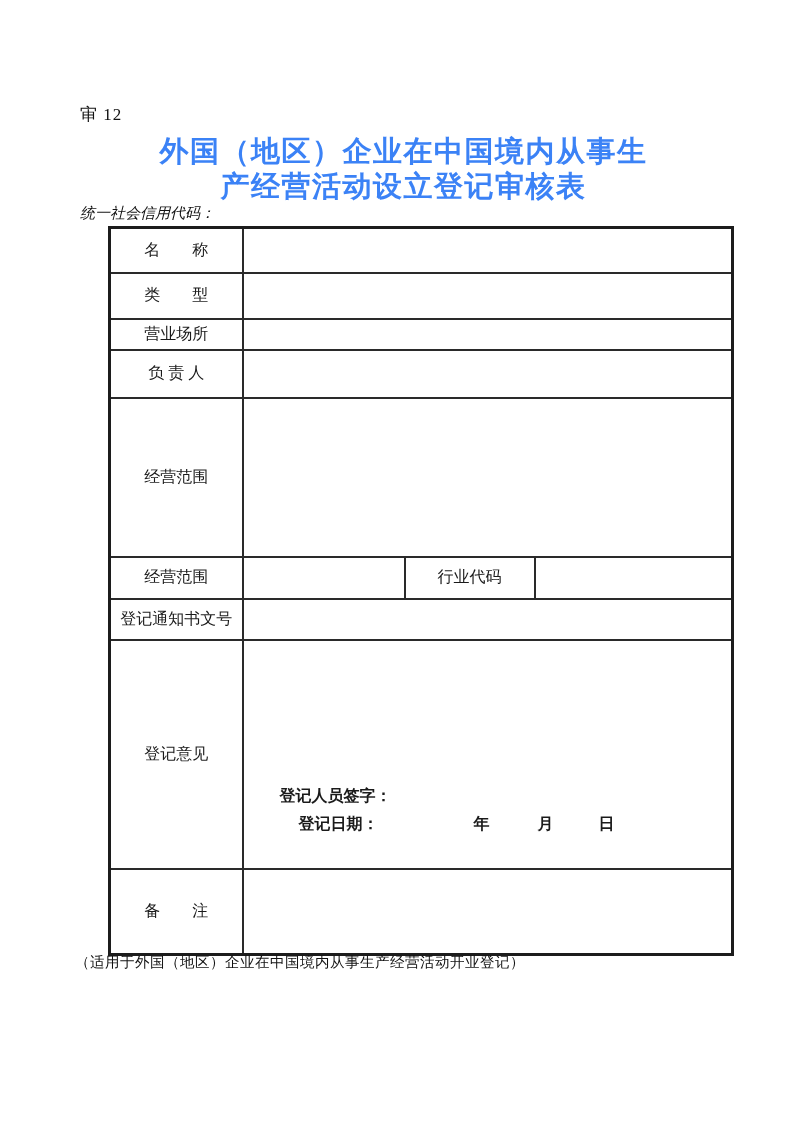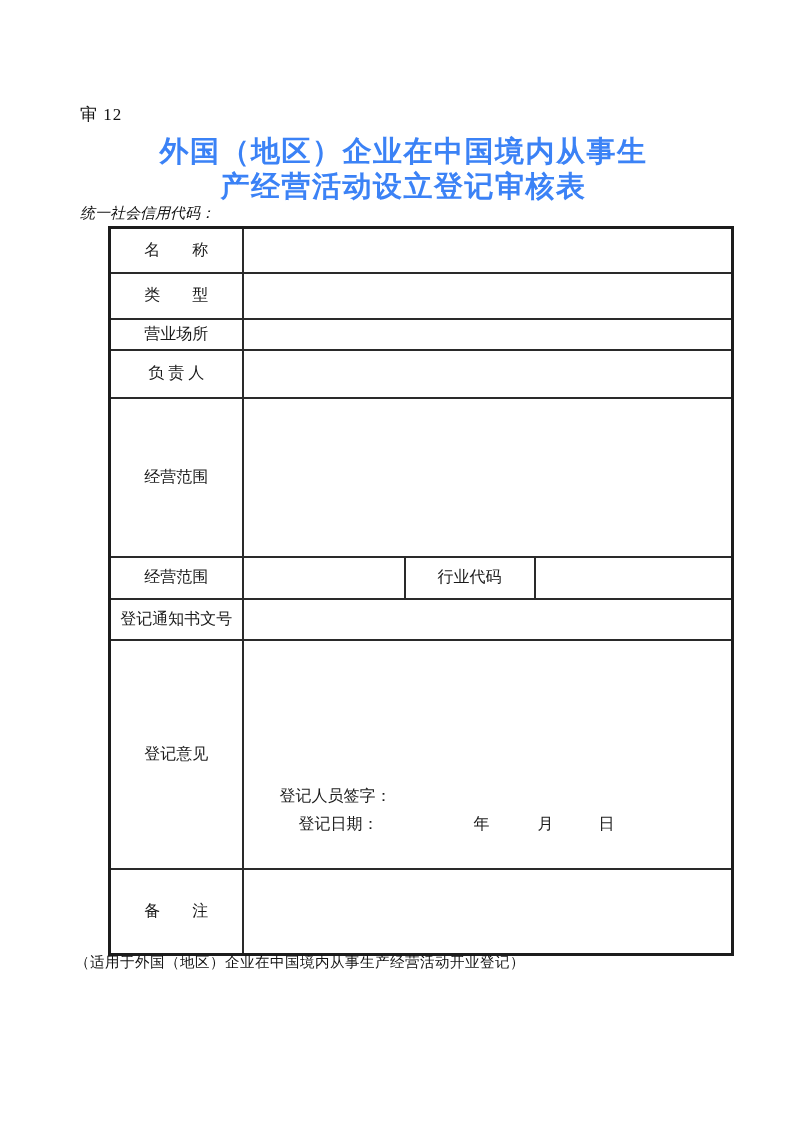--- a/index.html
+++ b/index.html
@@ -57,20 +57,21 @@
     padding: 0;
     vertical-align: middle;
     font-size: 16px;
     color: #1a1a1a;
   }
   td.lbl {
     text-align: center;
   }
   td.val {
     background: #ffffff;
+    font-weight: bold;
   }
   .opinion-content {
     margin: 112px 0 0 36px;
     line-height: 28px;
     font-size: 16px;
   }
   .date-line { padding-left: 19px; }
   .ymd-y { margin-left: 95px; }
   .ymd-m { margin-left: 48px; }
   .ymd-d { margin-left: 45px; }

